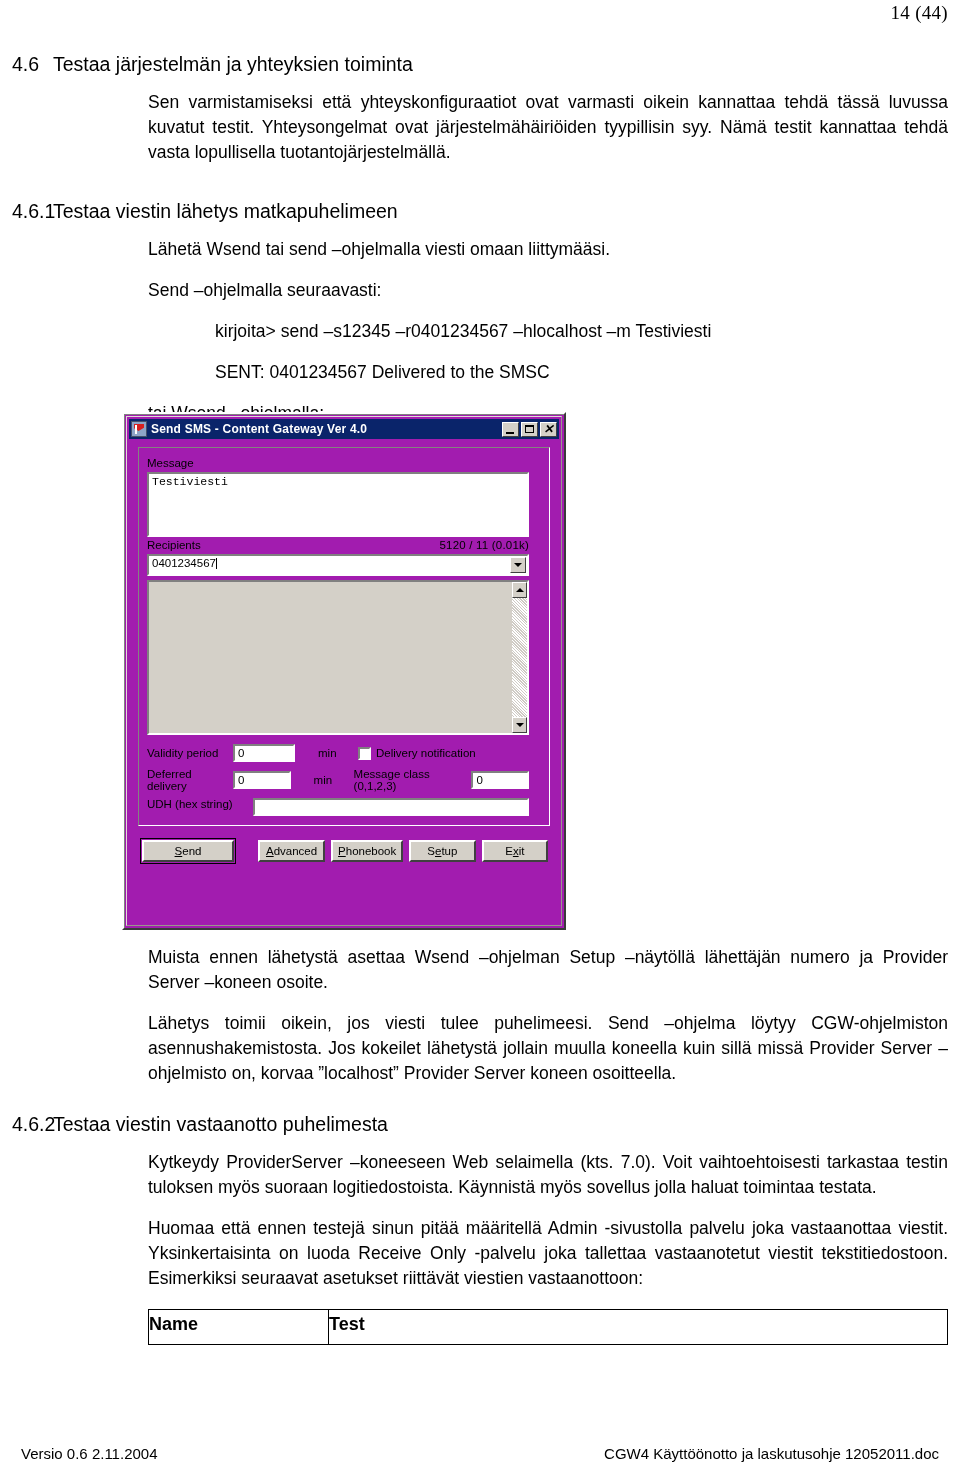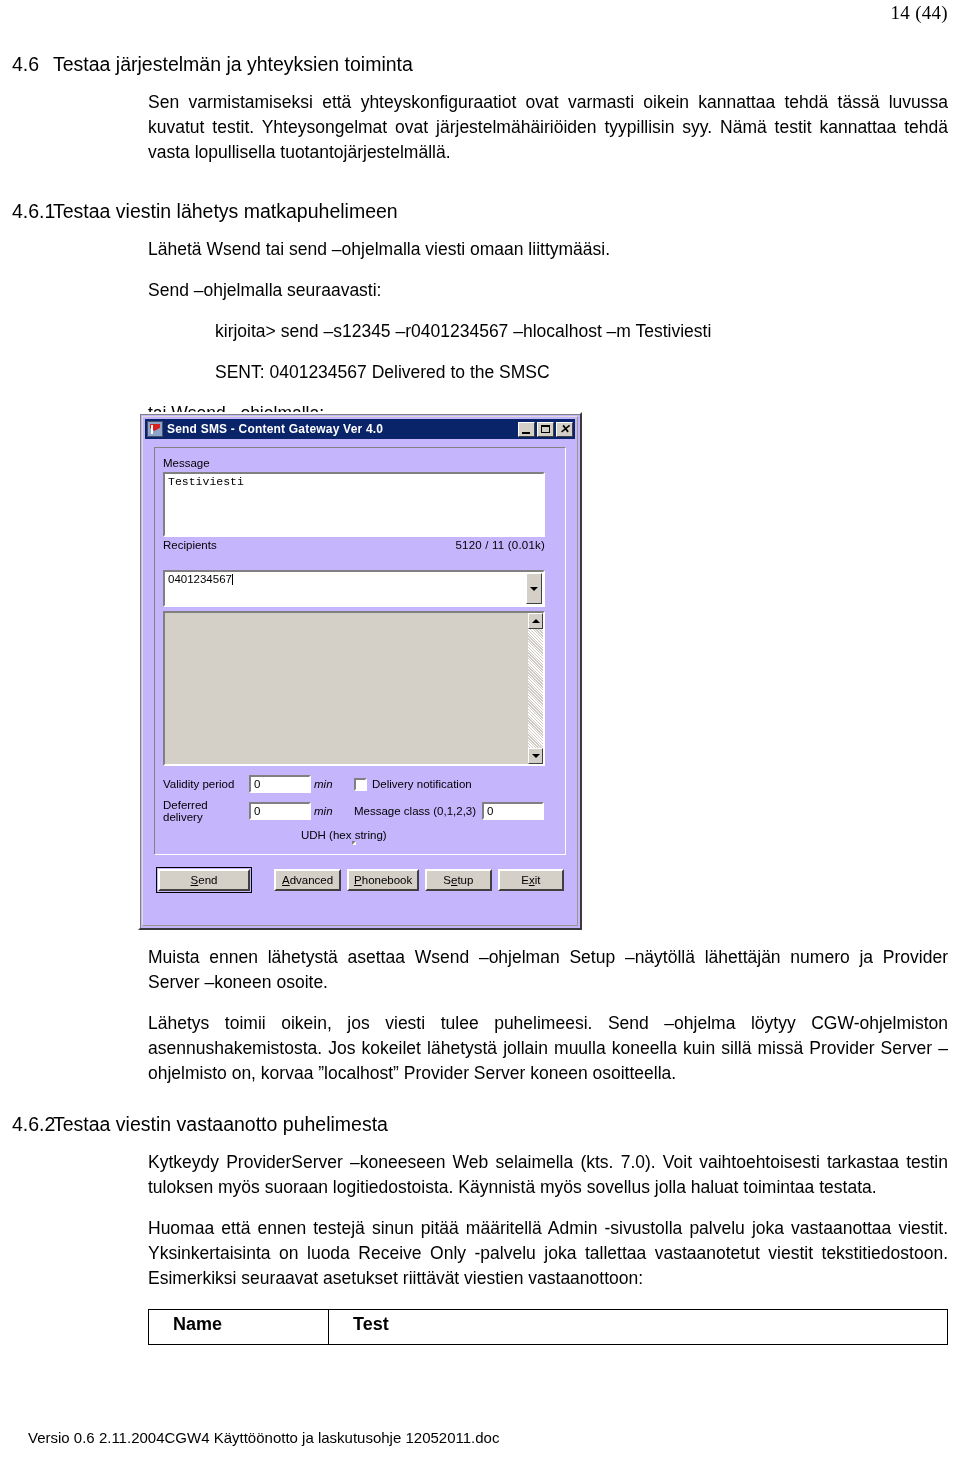--- a/index.html
+++ b/index.html
@@ -55,25 +55,25 @@
   .body-block p { margin: 0 0 16px 0; }
   .body-block p.last { margin-bottom: 0; }
   .nojust { text-align: left; }
   .indent-1 { margin-left: 215px; }
   .gap-m { height: 18px; }
   .gap-l { height: 26px; }
 
   
   .win {
     position: absolute;
-    left: 138px;
+    left: 122px;
     top: 412px;
     width: 444px;
     height: 518px;
-    background: #c4b5fd;
+    background: #a21caf;
     border: 2px solid;
     border-color: #ffffff #3a3a3a #3a3a3a #ffffff;
     box-shadow: 1px 1px 0 0 #808080 inset;
     font-size: 11.5px;
     padding: 2px;
   }
   .win-inner {
     width: 100%;
     height: 100%;
     border: 1px solid;
@@ -178,22 +178,22 @@
     display: flex;
     justify-content: flex-end;
     font-size: 11.5px;
     margin-top: 2px;
     letter-spacing: 0.2px;
   }
 
   .recip-label { margin-top: -13px; }
 
   .combo {
-    margin-top: 18px;
-    height: 37px;
+    margin-top: 2px;
+    height: 22px;
     display: flex;
     align-items: stretch;
     background: #ffffff;
     border: 2px solid;
     border-color: #808080 #ffffff #ffffff #808080;
     position: relative;
     justify-content: center;
   }
   .combo-val {
     flex: 1;
@@ -270,32 +270,32 @@
   .fname { width: 86px; flex: none; }
   .finput {
     width: 62px; height: 18px;
     padding: 1px 3px;
     font-size: 11.5px;
     background: #ffffff;
     border: 2px solid;
     border-color: #808080 #ffffff #ffffff #808080;
     overflow: hidden;
   }
-  .unit { margin-left: 3px; width: 34px; flex: none; font-style: italic; }
+  .unit { margin-left: 23px; width: 34px; flex: none; }
   .chk-wrap { display: flex; align-items: center; margin-left: 6px; }
   .chk {
     width: 13px; height: 13px; flex: none;
     background: #ffffff;
     border: 2px solid;
     border-color: #808080 #ffffff #ffffff #808080;
     margin-right: 5px;
   }
   .mclass-lbl { margin-left: 6px; }
   .mclass-input { width: 62px; margin-left: 6px; }
-  .udh-row { display: flex; align-items: center; margin-top: 2px; flex-direction: column; }
+  .udh-row { display: flex; margin-top: 2px; }
   .udh-lbl { width: 106px; flex: none; }
   .udh-input {
     flex: 1; height: 18px;
     background: #ffffff;
     border: 2px solid;
     border-color: #808080 #ffffff #ffffff #808080;
   }
 
   .btnrow {
     display: flex;
@@ -326,34 +326,35 @@
   
   .tbl {
     margin-left: 148px;
     margin-right: 12px;
     border-collapse: collapse;
     width: calc(960px - 148px - 12px);
     font-size: 18px;
   }
   .tbl td {
     border: 1px solid #000;
-    padding: 4px 8px 9px 24px;
+    padding: 4px 8px 9px 0;
     font-weight: bold;
     vertical-align: top;
   }
   .tbl td.c1 { width: 180px; }
 
   
   .footer {
     position: absolute;
-    bottom: 24px;
+    bottom: 8px;
     left: 0;
     width: 960px;
     display: flex;
-    padding: 0 28px;
+    justify-content: space-between;
+    padding: 0 21px;
     font-size: 15px;
   }
 </style>
 </head>
 <body>
 
 <div class="page-number">14 (44)</div>
 
 <div class="doc">
 

